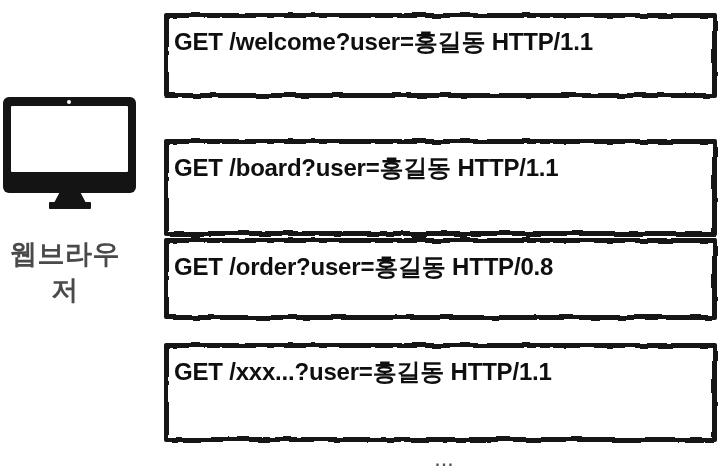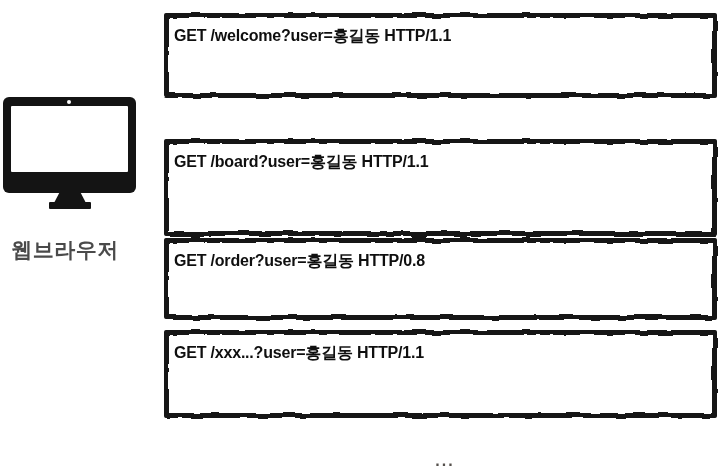--- a/index.html
+++ b/index.html
@@ -68,21 +68,21 @@
     height: 7px;
     background: #141414;
     border-radius: 1px;
   }
   .browser-label {
     position: absolute;
     left: 6px;
     top: 236px;
     width: 118px;
     text-align: center;
-    font-size: 21px;
+    font-size: 27px;
     font-weight: bold;
     color: #4a4a4a;
     letter-spacing: 0.5px;
   }
 
   
   .request-box {
     position: absolute;
     left: 164px;
     width: 553px;
@@ -94,30 +94,30 @@
     border: 5px solid #131313;
     border-radius: 2px;
     filter: url(#roughen);
     pointer-events: none;
   }
   .request-box .request-line {
     position: absolute;
     left: 10px;
     top: 13px;
     right: 8px;
-    font-size: 16px;
+    font-size: 24px;
     font-weight: bold;
     color: #0f0f0f;
     white-space: nowrap;
     letter-spacing: -0.2px;
   }
   .box-1 { top: 13px;  height: 85px; }
   .box-2 { top: 139px; height: 97px; }
   .box-3 { top: 238px; height: 82px; }
-  .box-4 { top: 330px; height: 88px; padding-left: 8px; }
+  .box-4 { top: 343px; height: 99px; padding-left: 8px; }
 
   
   .more-ellipsis {
     position: absolute;
     left: 400px;
     top: 452px;
     width: 90px;
     text-align: center;
     font-size: 16px;
     font-weight: bold;

